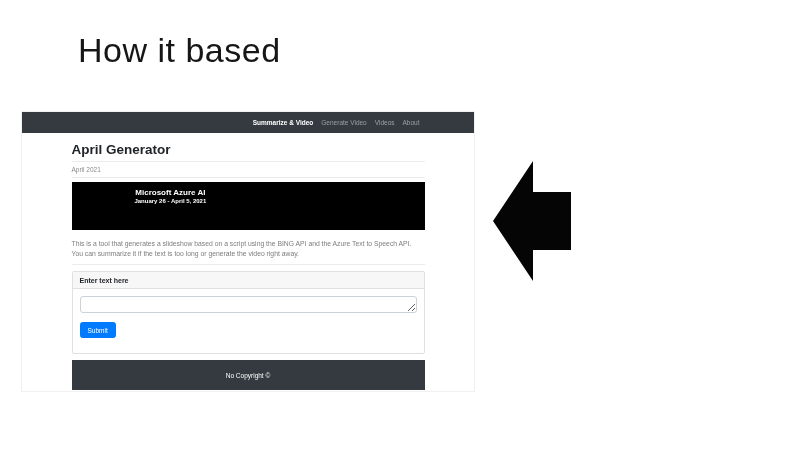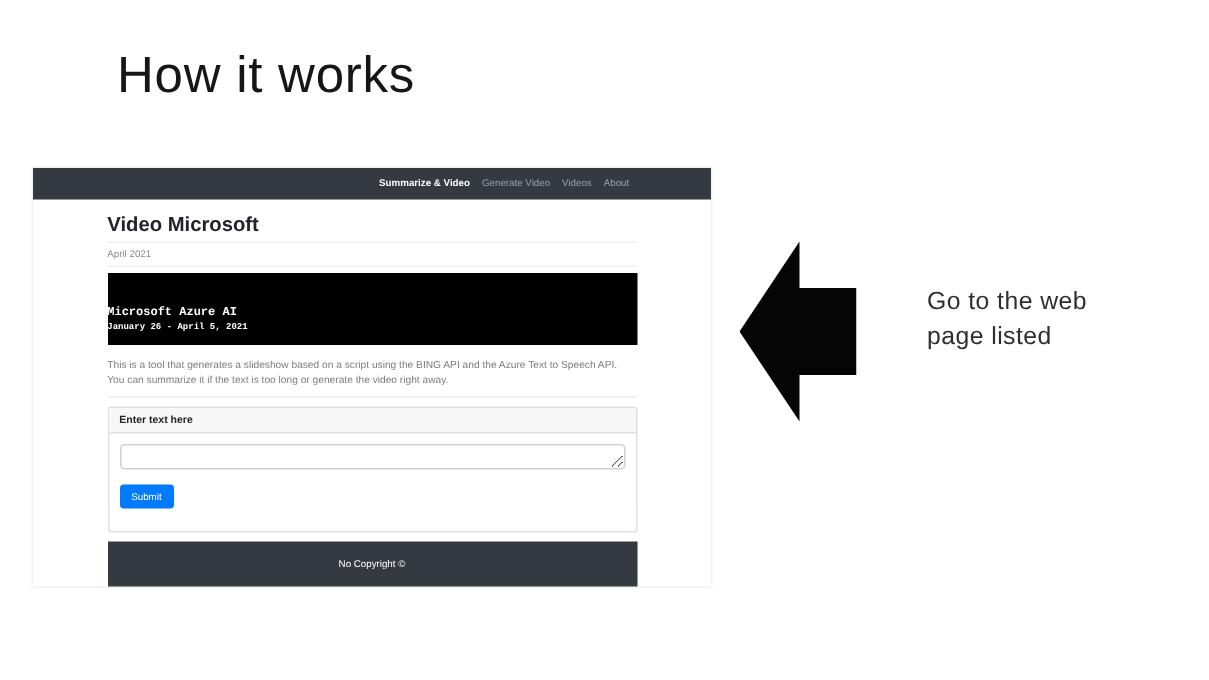--- a/index.html
+++ b/index.html
@@ -28,21 +28,21 @@
   .nav-link { font-size:6.5px; color:#9aa0a6; cursor:pointer; white-space:nowrap; }
   .nav-link.active { color:#ffffff; font-weight:700; }
   .container { width:353px; margin:0 auto; }
   .page-heading { font-size:13.5px; font-weight:600; color:#212529; margin:9px 0 0 0; }
   .rule { border:0; border-top:1px solid #ececec; margin:4px 0; }
   .date-label { font-size:6.5px; color:#8a8a8a; margin:3px 0 2px 0; }
   .banner {
     background:var(--banner-bg, #000000); height:48px; margin-top:3px;
     color:#fff; overflow:hidden;
   }
-  .banner-inner { width:56%; padding-top:20px;font-family:Liberation Mono, monospace; }
+  .banner-inner { width:56%; text-align:center; padding-top:4px; }
   .banner-l1 { font-size:8px; font-weight:600; margin-top:2px; }
   .banner-l2 { font-size:17px; font-weight:800; letter-spacing:1px; line-height:1.15; }
   .banner-l3 { font-size:6px; font-weight:600; margin-top:1px; }
   .desc { font-size:6.8px; color:#7d7d7d; line-height:10px; margin:9px 0 0 0; }
   .rule2 { border:0; border-top:1px solid #ececec; margin:5px 0 6px 0; }
   .card { border:1px solid #e0e0e0; border-radius:2px; background:#fff; }
   .card-header {
     background:#f7f7f7; border-bottom:1px solid #e0e0e0;
     font-size:7px; font-weight:700; color:#212529; padding:4.5px 7px;
   }
@@ -67,35 +67,35 @@
     position:absolute; left:618px; top:190px;
     font-size:16.5px; line-height:22.5px; color:#2e2e2e;
     white-space:pre-line; letter-spacing:0.3px;
   }
 </style>
 </head>
 <body>
 
 <div class="slide">
 
-  <div class="slide-title">How it works</div>
+  <div class="slide-title">How it based</div>
 
   <div class="shot">
 
     <div class="navbar">
       <div class="nav-wrap">
         <span class="nav-link active">Summarize &amp; Video</span>
         <span class="nav-link">Generate Video</span>
         <span class="nav-link">Videos</span>
         <span class="nav-link">About</span>
       </div>
     </div>
 
     <div class="container">
-      <div class="page-heading">Video Microsoft</div>
+      <div class="page-heading">April Generator</div>
       <hr class="rule">
       <div class="date-label">April 2021</div>
       <hr class="rule">
 
       <div class="banner">
         <div class="banner-inner">
           <div class="banner-l1">Microsoft Azure AI</div>
           <div class="banner-l3">January 26 - April 5, 2021</div>
         </div>
       </div>
@@ -114,16 +114,14 @@
       <div class="site-footer">
         <span>No Copyright ©</span>
       </div>
     </div>
   </div>
 
   <svg class="arrow" viewBox="0 0 78 120" xmlns="http://www.w3.org/2000/svg">
     <polygon points="0,60 40,0 40,31 78,31 78,89 40,89 40,120" fill="#050505"></polygon>
   </svg>
 
-  <div class="annotation">Go to the web
-page listed</div>
 
 </div>
 
 </body></html>

